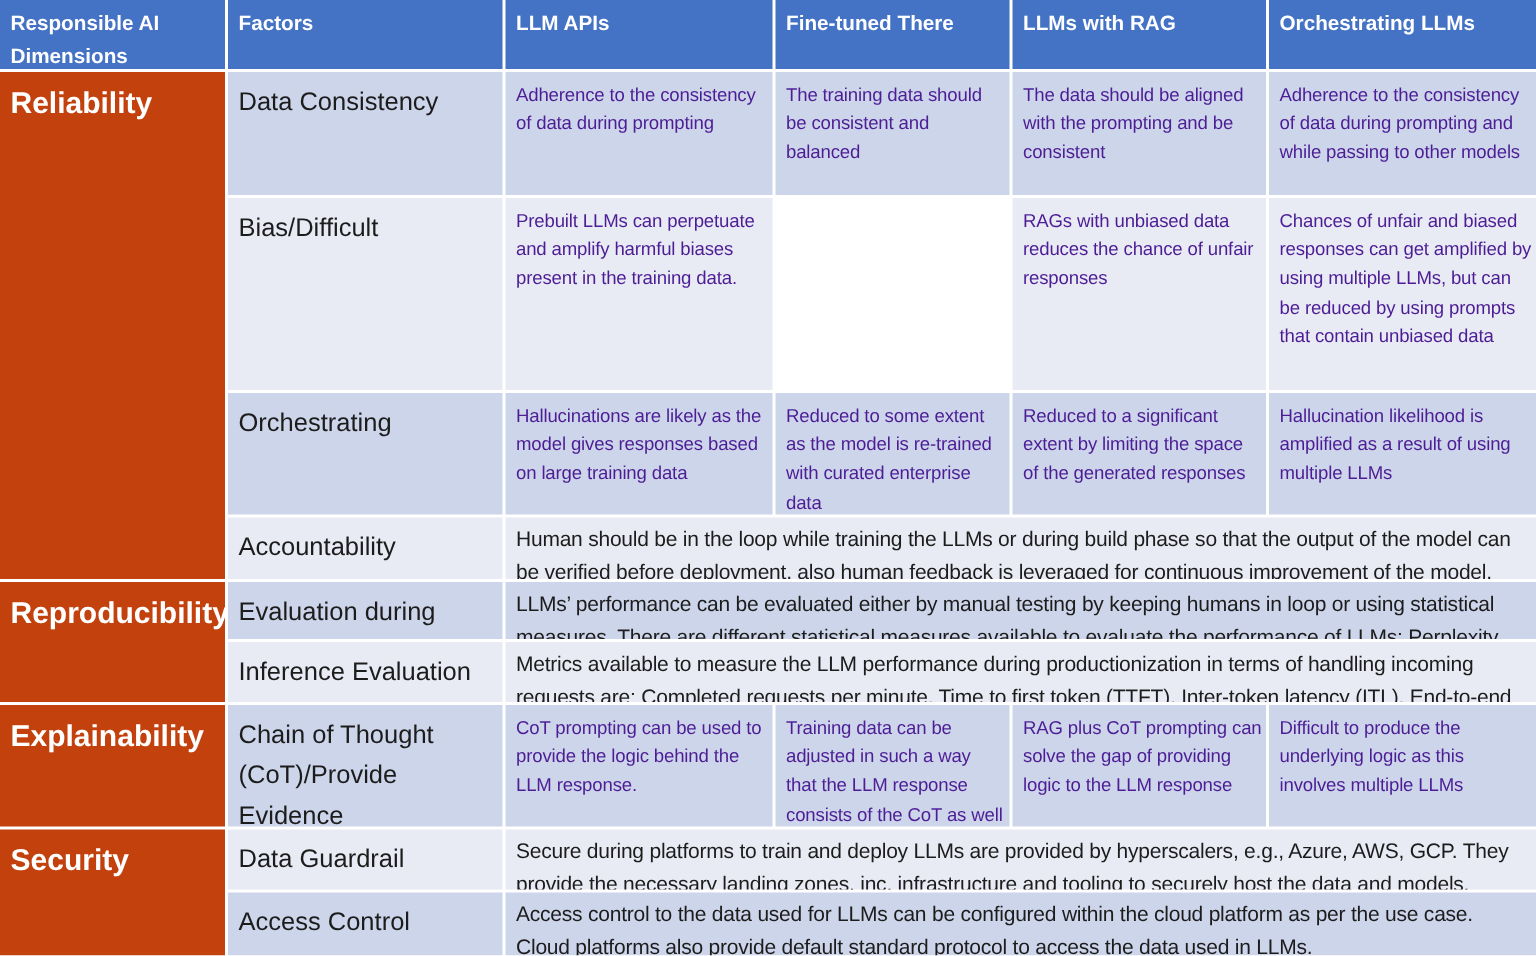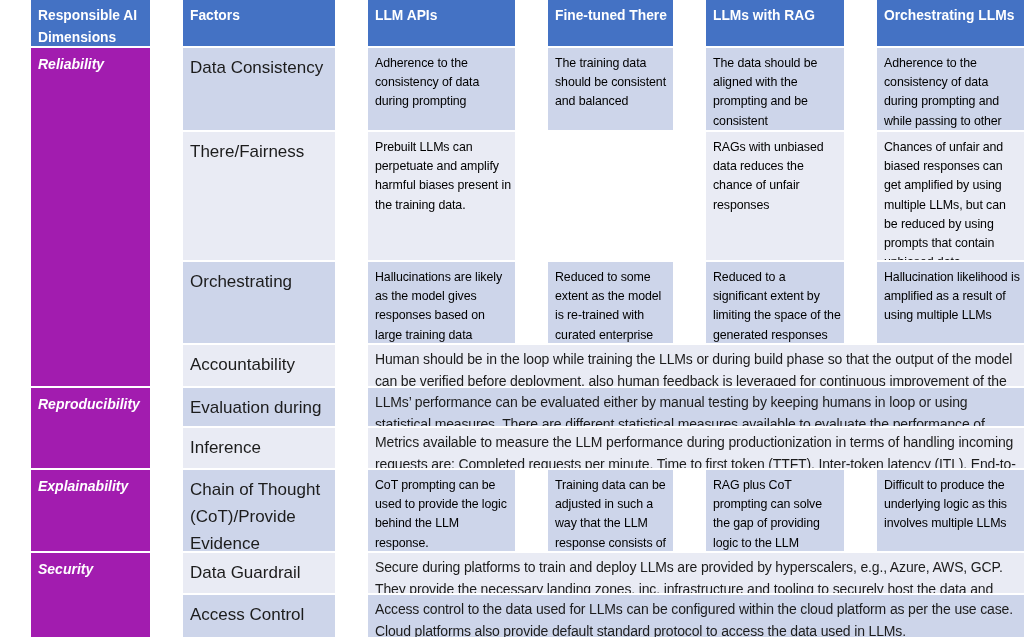--- a/index.html
+++ b/index.html
@@ -6,27 +6,27 @@
   .table{
     width:1024px;height:637px;
     display:grid;
     grid-template-columns:150px 183px 178px 156px 169px 178px;
     grid-template-rows:46px 82px 128px 81px 41px 38px 40px 81px 40px 42px;
     gap:2px;
     background:#ffffff;
     font-family:"Liberation Sans", sans-serif;
     box-sizing:border-box;
   }
-  .cell{box-sizing:border-box;overflow:hidden;padding:4px 3px 3px 7px;margin-left:31px;}
+  .cell{box-sizing:border-box;overflow:hidden;padding:4px 3px 3px 7px;}
   .hdr{background:#4472C4;color:#ffffff;font-weight:bold;font-size:13.8px;line-height:1.58;padding-top:5px;}
-  .dim{background:#a21caf;color:#ffffff;font-weight:bold;font-size:14px;line-height:1.5;padding-top:6px;font-style:italic;}
+  .dim{background:#c2410c;color:#ffffff;font-weight:bold;font-size:20px;line-height:1.5;padding-top:6px;}
   .dark{background:#CDD5EA;}
   .light{background:#E9EBF4;}
   .factor{font-size:17px;line-height:1.6;color:#1c1c1c;padding-top:6px;}
-  .body{font-size:12.4px;line-height:1.55;color:#000000;letter-spacing:-0.1px;padding-top:6px;}
+  .body{font-size:12.4px;line-height:1.55;color:#4c1d95;letter-spacing:-0.1px;padding-top:6px;}
   .merged{grid-column:3 / 7;font-size:14px;line-height:1.56;color:#1c1c1c;letter-spacing:-0.15px;padding-top:4px;}
   
   .c1{grid-column:1}.c2{grid-column:2}.c3{grid-column:3}.c4{grid-column:4}.c5{grid-column:5}.c6{grid-column:6}
   .r1{grid-row:1}.r2{grid-row:2}.r3{grid-row:3}.r4{grid-row:4}.r5{grid-row:5}
   .r6{grid-row:6}.r7{grid-row:7}.r8{grid-row:8}.r9{grid-row:9}.r10{grid-row:10}
   .span-reliability{grid-row:2 / span 4;}
   .span-reproducibility{grid-row:6 / span 2;}
   .span-security{grid-row:9 / span 2;}
 </style>
 </head>
@@ -45,21 +45,21 @@
   <div class="cell dim c1 span-reproducibility">Reproducibility</div>
   <div class="cell dim c1 r8">Explainability</div>
   <div class="cell dim c1 span-security">Security</div>
 
   <div class="cell factor dark c2 r2">Data Consistency</div>
   <div class="cell body dark c3 r2">Adherence to the consistency of data during prompting</div>
   <div class="cell body dark c4 r2">The training data should be consistent and balanced</div>
   <div class="cell body dark c5 r2">The data should be aligned with the prompting and be consistent</div>
   <div class="cell body dark c6 r2">Adherence to the consistency of data during prompting and while passing to other models</div>
 
-  <div class="cell factor light c2 r3">There/Fairness</div>
+  <div class="cell factor light c2 r3">Bias/Difficult</div>
   <div class="cell body light c3 r3">Prebuilt LLMs can perpetuate and amplify harmful biases present in the training data.</div>
   <div class="cell body light c5 r3">RAGs with unbiased data reduces the chance of unfair responses</div>
   <div class="cell body light c6 r3">Chances of unfair and biased responses can get amplified by using multiple LLMs, but can be reduced by using prompts that contain unbiased data</div>
 
   <div class="cell factor dark c2 r4">Orchestrating</div>
   <div class="cell body dark c3 r4">Hallucinations are likely as the model gives responses based on large training data</div>
   <div class="cell body dark c4 r4">Reduced to some extent as the model is re-trained with curated enterprise data</div>
   <div class="cell body dark c5 r4">Reduced to a significant extent by limiting the space of the generated responses</div>
   <div class="cell body dark c6 r4">Hallucination likelihood is amplified as a result of using multiple LLMs</div>
 

